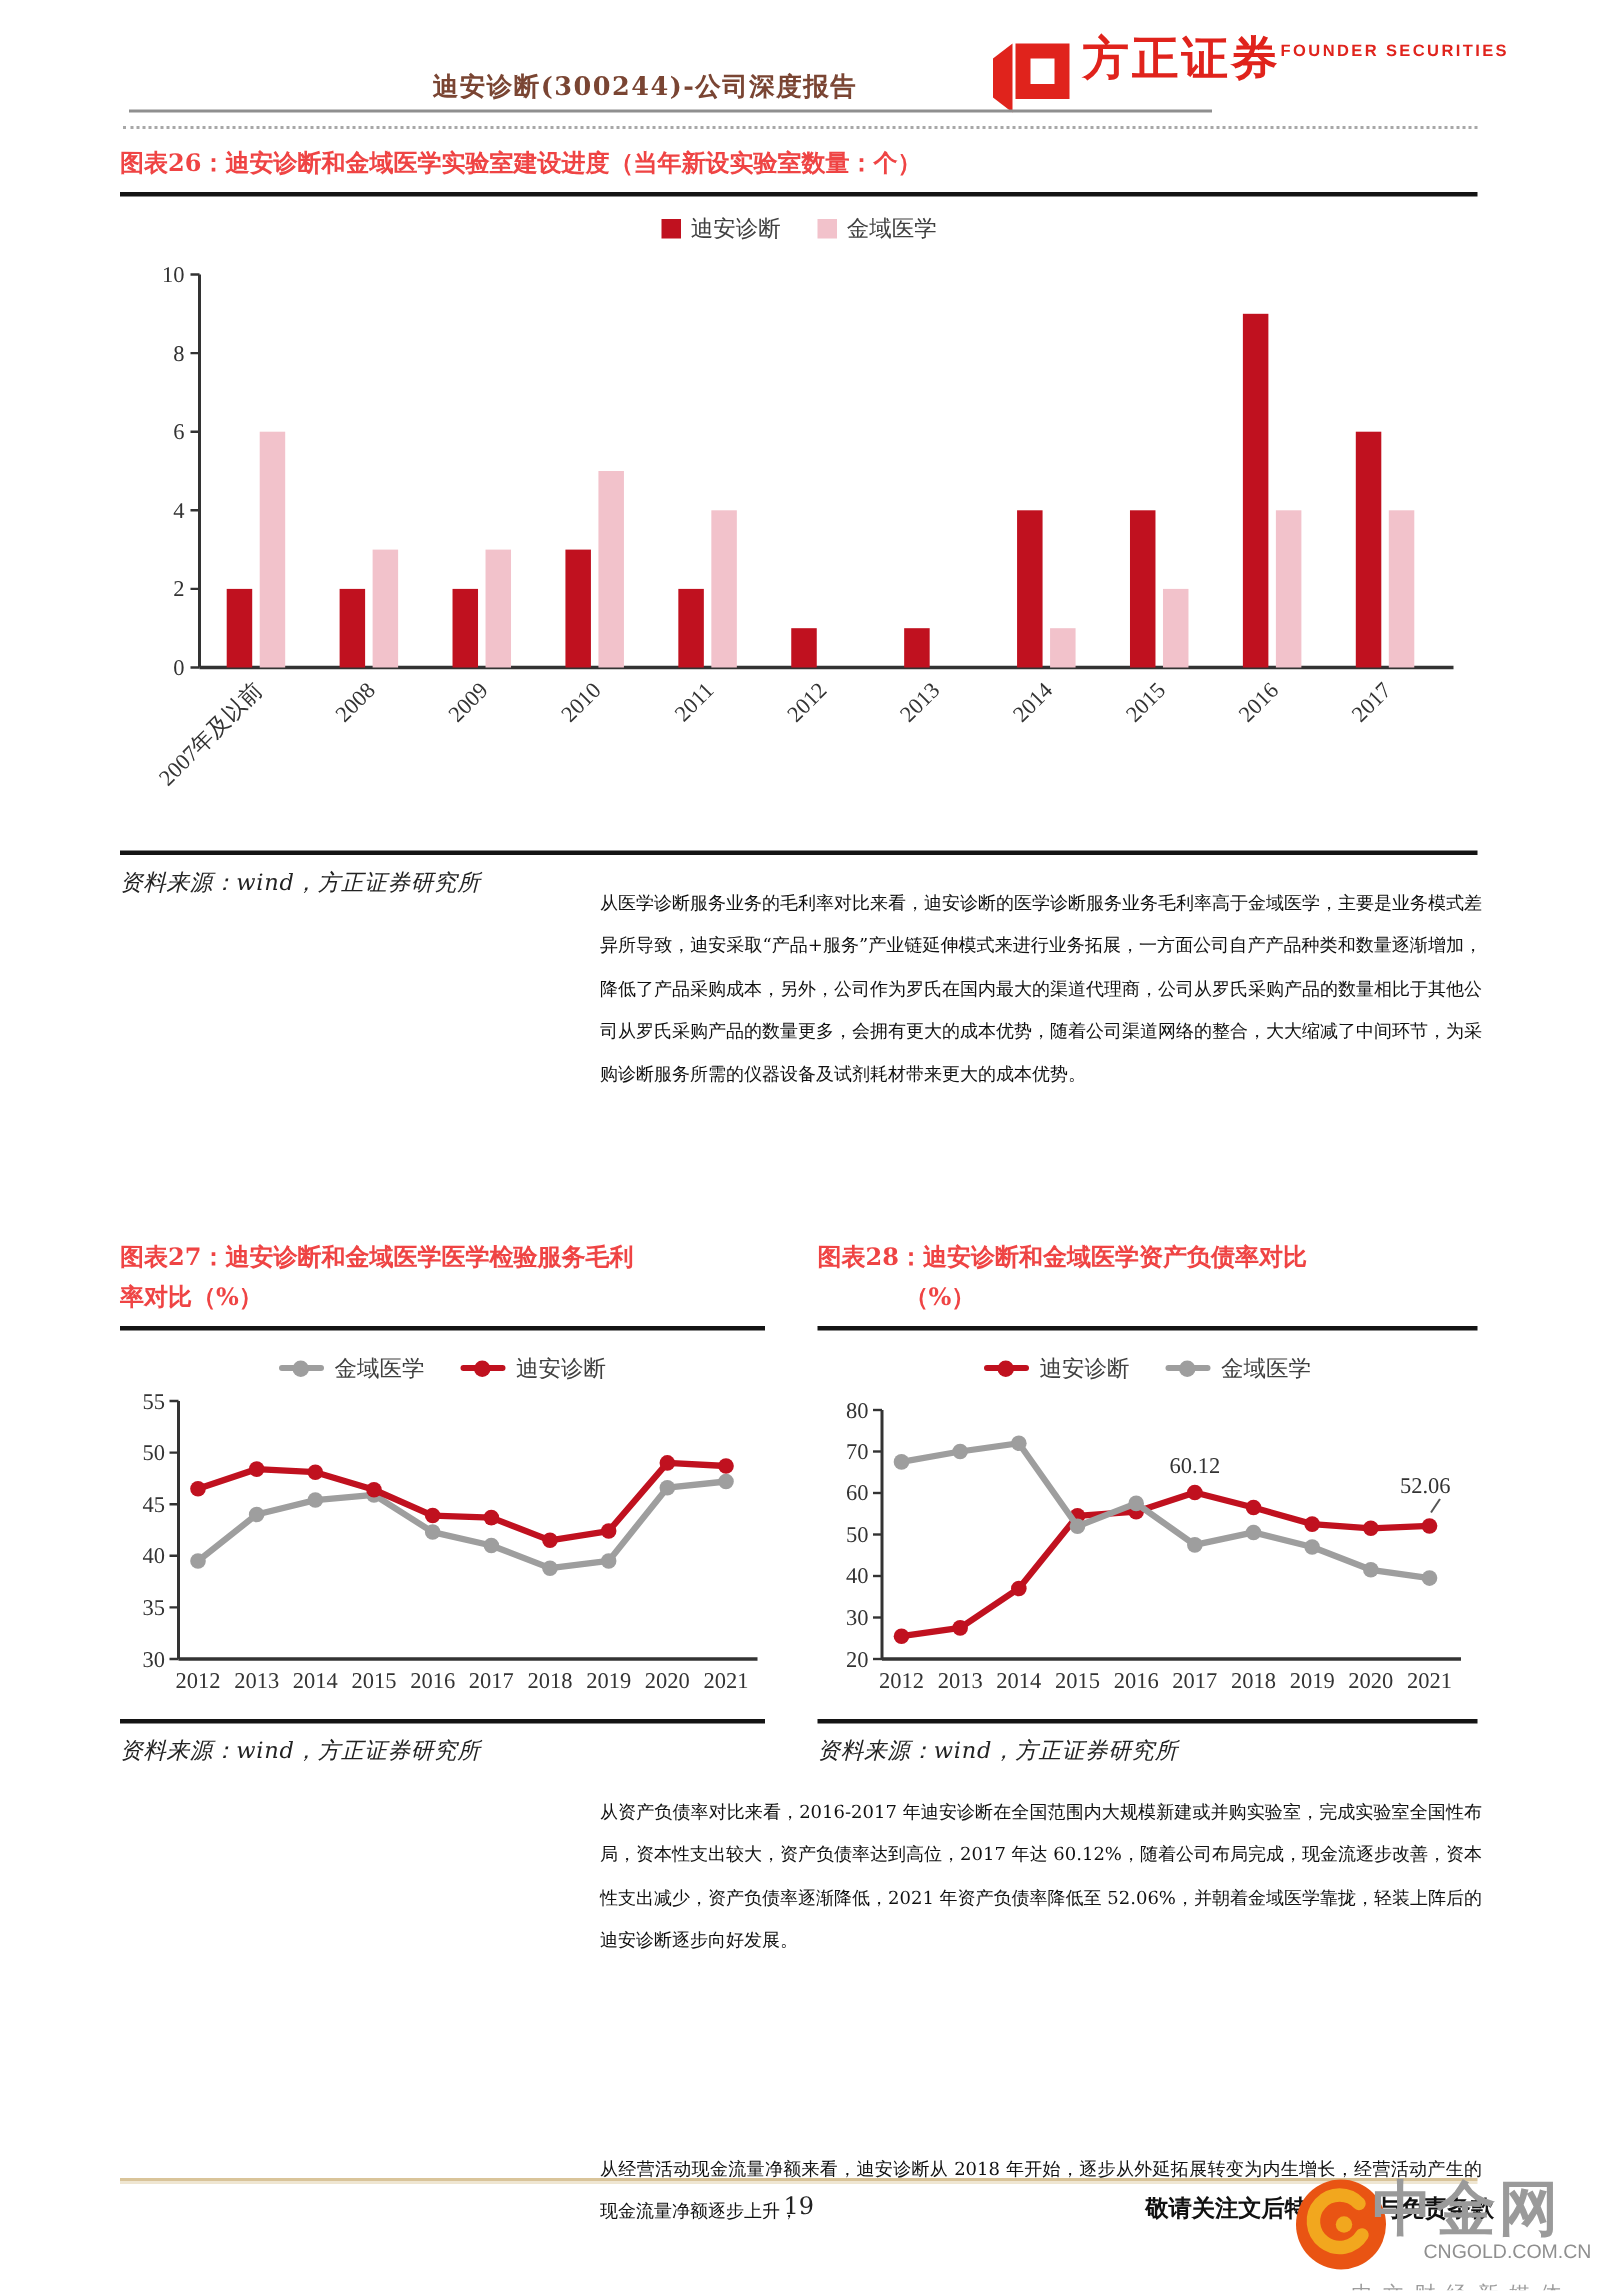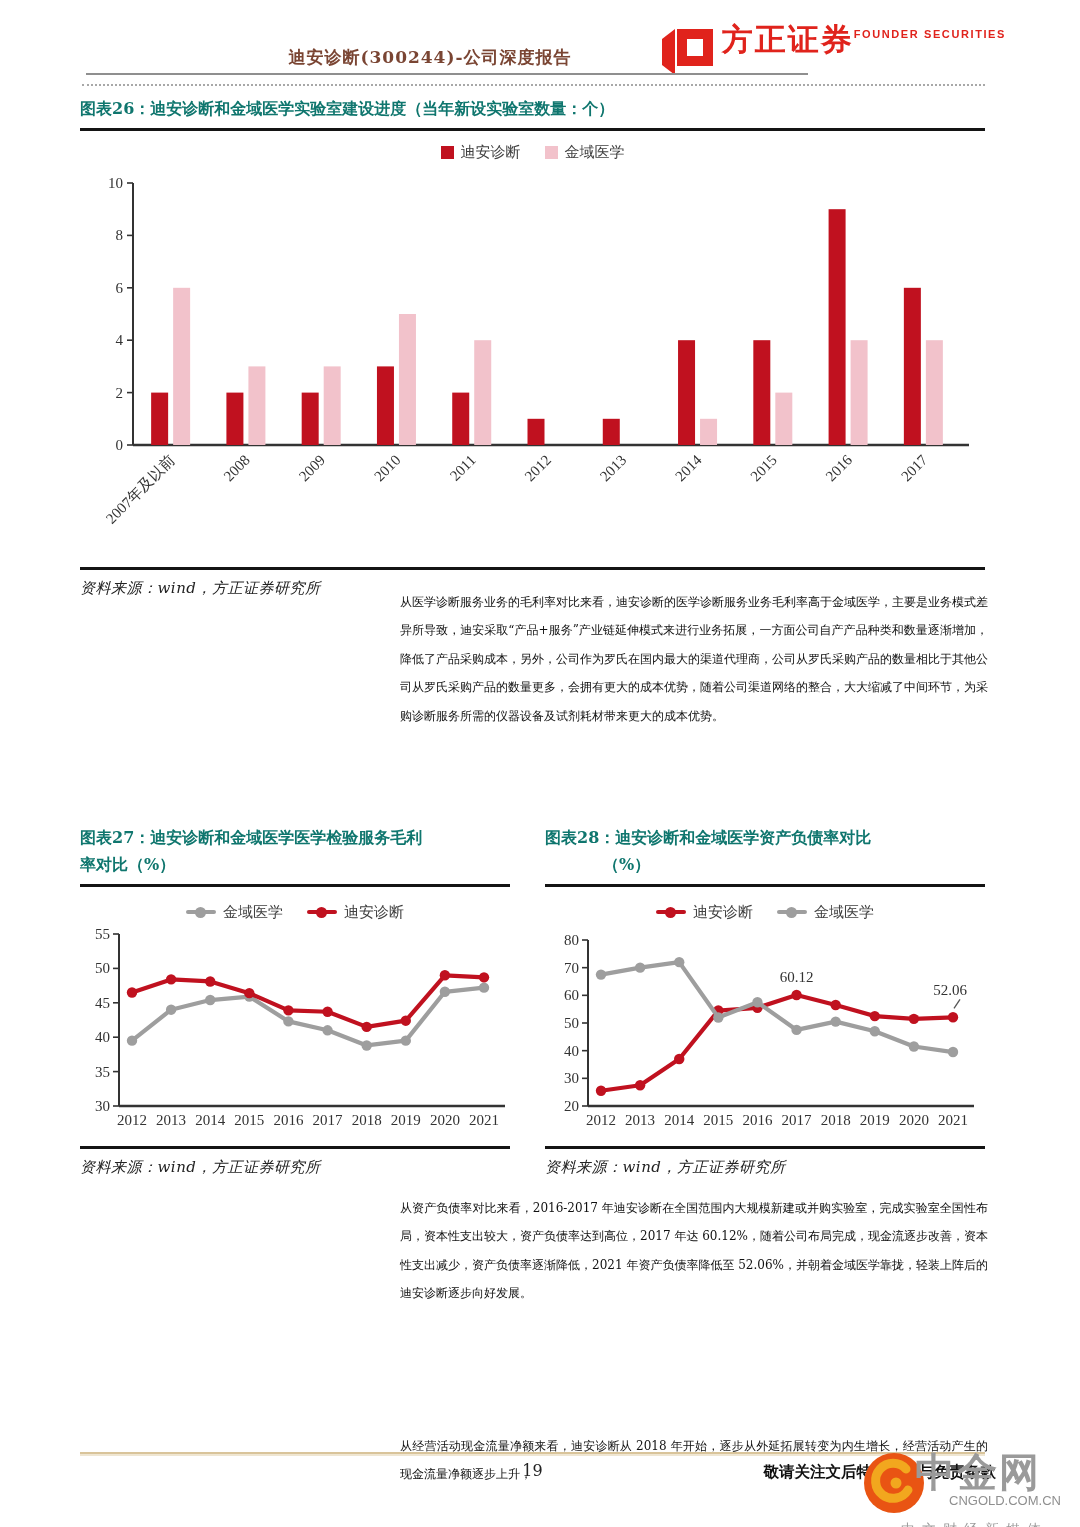--- a/index.html
+++ b/index.html
@@ -13,21 +13,21 @@
   .brand-txt{display:flex;line-height:1;}
   .brand-cn{font-size:31px;font-weight:bold;color:#e0231c;letter-spacing:2px;
       font-family:"DejaVu Sans",sans-serif;}
   .brand-en{font-size:11px;font-weight:bold;color:#e0231c;letter-spacing:1.6px;margin-top:5px;
       font-family:"Liberation Sans",sans-serif;}
   .hr-solid{position:absolute;top:73px;left:86px;width:722px;height:2px;background:#8f8f8f;}
   .hr-dotted{position:absolute;top:84px;left:82px;width:903px;border-top:2px dotted #a8a8a8;}
 
   
   .fig{position:absolute;background:#fff;}
-  .fig-title{font-size:16px;font-weight:bold;color:#0f766e;line-height:27px;}
+  .fig-title{font-size:16px;font-weight:bold;color:#ef4444;line-height:27px;}
   .rule{height:3px;background:#141414;margin-top:6px;}
   .indent{padding-left:58px;}
   .legend-row{text-align:center;margin-top:12px;margin-bottom:2px;}
   .lg-item{display:inline-flex;align-items:center;gap:7px;margin:0 12px;
       font-size:15px;color:#404040;}
   .sw-sq{width:13px;height:13px;display:inline-block;}
   .sw-ln{width:30px;height:4px;border-radius:2px;display:inline-block;position:relative;}
   .sw-dot{width:11px;height:11px;border-radius:50%;position:absolute;left:9px;top:-3.5px;}
   .svg-wrap{text-align:center;}
   svg text{font-family:"Liberation Serif",serif;font-size:15px;fill:#333;}

